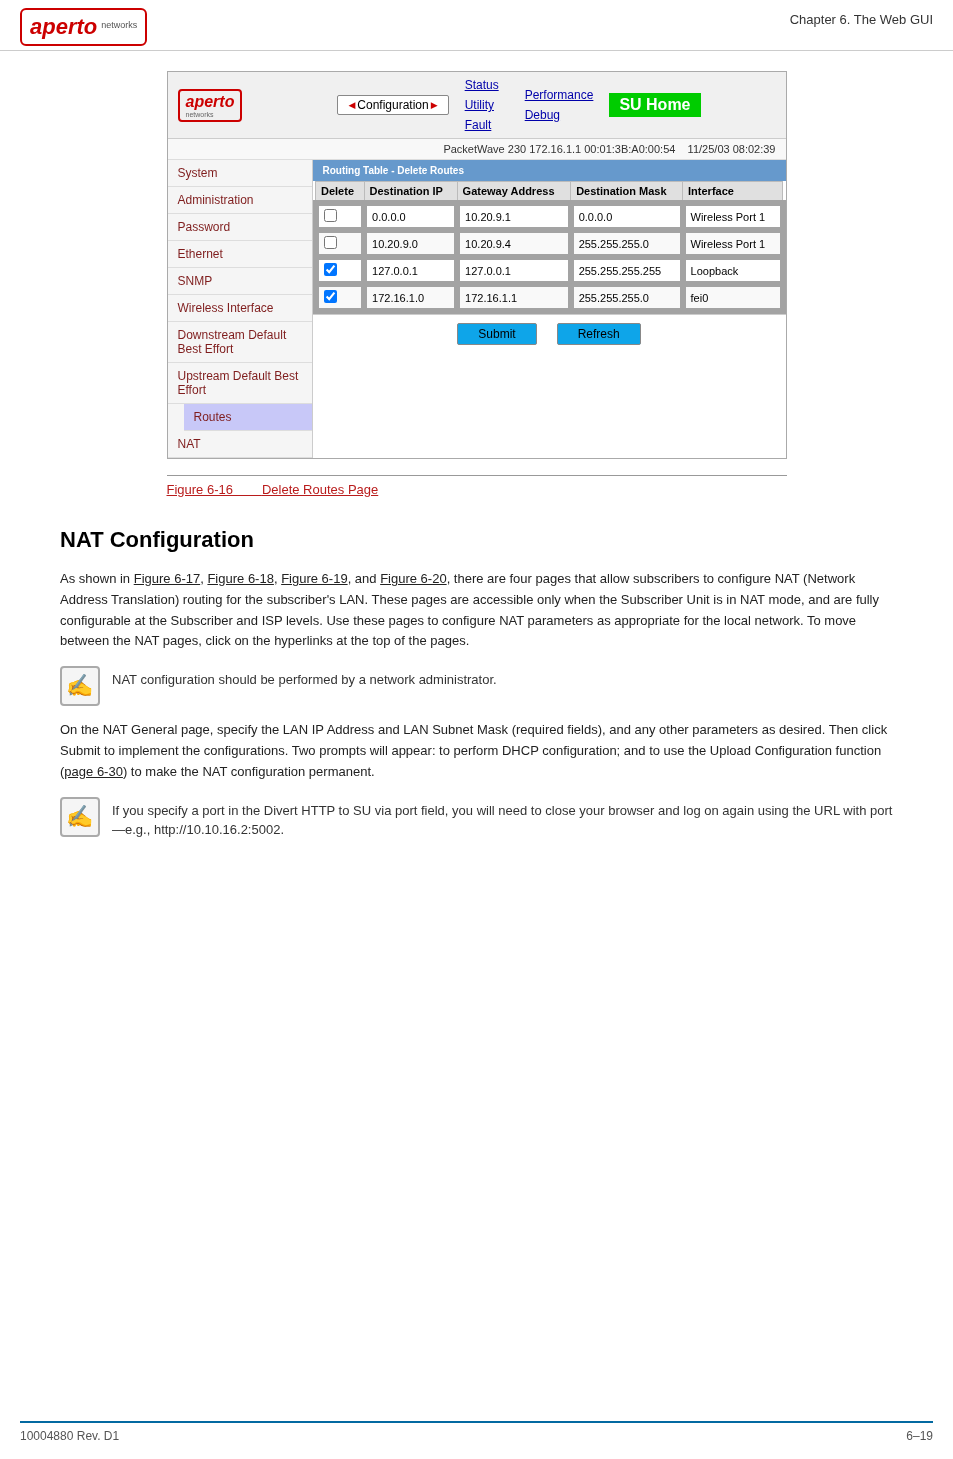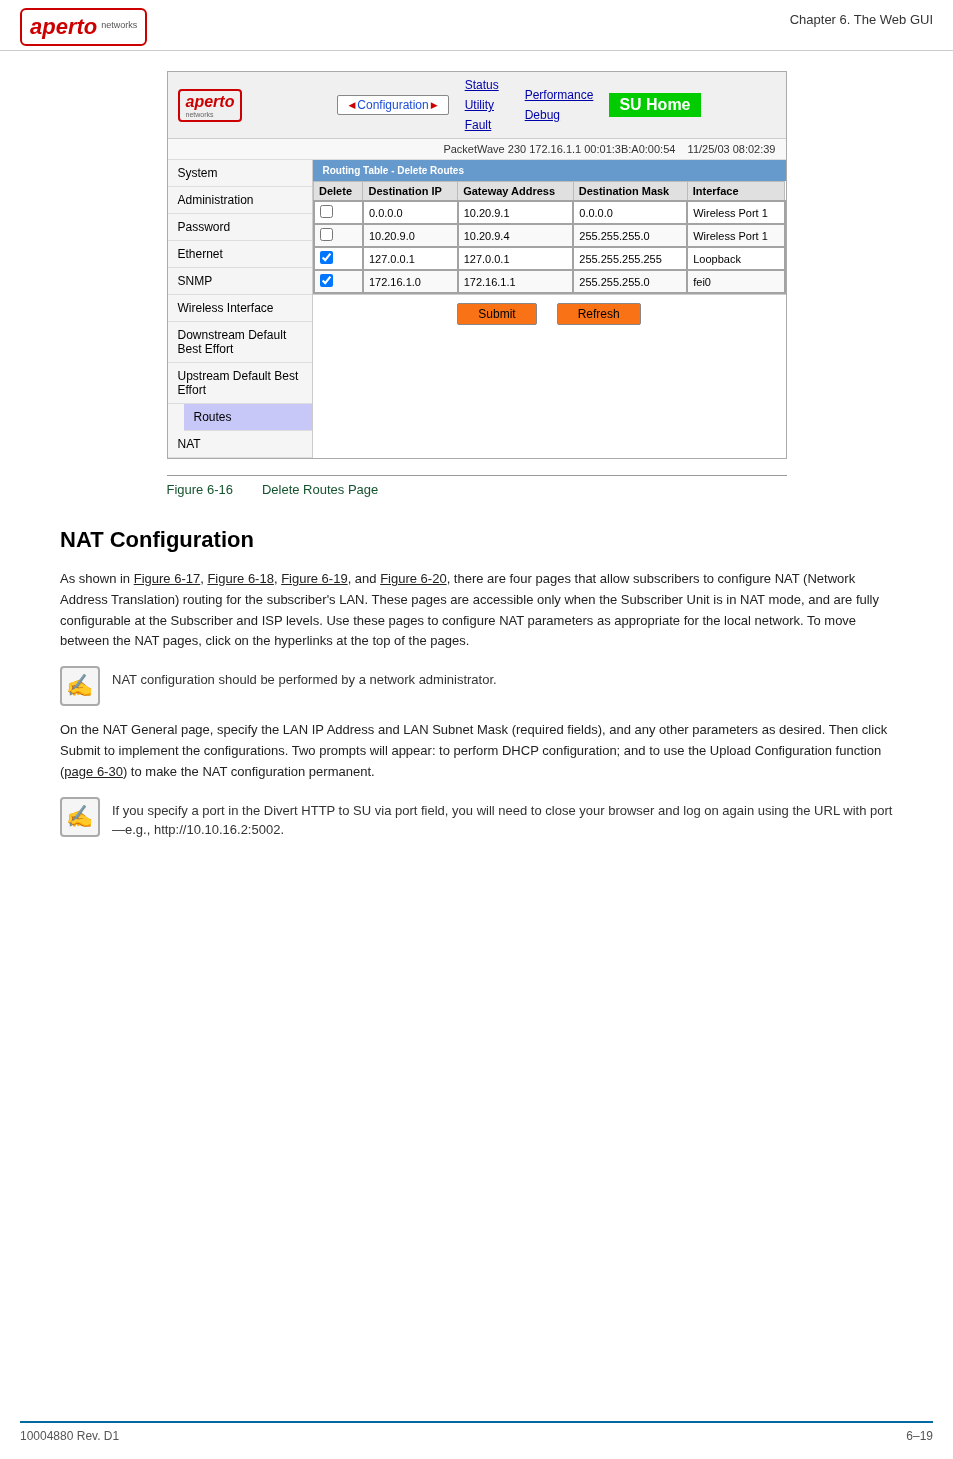--- a/index.html
+++ b/index.html
@@ -105,21 +105,21 @@
       font-size: 12px;
       cursor: pointer;
       color: #333;
       text-decoration: underline;
       color: #00a;
     }
     .nav-tab.active {
       background: #fff;
       border: 1px solid #888;
       border-radius: 2px;
-      color: #1d4ed8;
+      color: #000000;
       text-decoration: none;
       display: flex;
       align-items: center;
       gap: 2px;
     }
     .nav-tab.active::before {
       content: '◀';
       font-size: 9px;
       color: #c00;
     }
@@ -157,21 +157,21 @@
     .app-sidebar {
       width: 145px;
       border-right: 1px solid #ccc;
       background: #f5f5f5;
     }
     .sidebar-item {
       padding: 6px 10px;
       font-size: 12px;
       border-bottom: 1px solid #ddd;
       cursor: pointer;
-      color: #000000;
+      color: #7f1d1d;
     }
     .sidebar-item.selected {
       background: #c8c8f8;
       margin-left: 16px;
     }
 
     
     .app-main {
       flex: 1;
       padding: 0;
@@ -191,21 +191,21 @@
       font-size: 11px;
     }
     .routing-table th {
       background: #e0e0e0;
       border: 1px solid #bbb;
       padding: 3px 5px;
       text-align: left;
       font-weight: bold;
     }
     .routing-table td {
-      border: 2px solid #a3a3a3;
+      border: 6px solid #a3a3a3;
       padding: 3px 5px;
       text-align: left;
     }
     .routing-table tr:nth-child(even) {
       background: #f9f9f9;
     }
 
     
     .checkbox-cell {
       text-align: center;
@@ -214,35 +214,36 @@
     
     .action-buttons {
       display: flex;
       justify-content: center;
       gap: 20px;
       padding: 8px;
       border-top: 1px solid #ccc;
     }
     .action-btn {
       padding: 3px 20px;
-      background: #f97316;
+      background: #0ea5e9;
       border: 1px solid #888;
       border-radius: 2px;
       cursor: pointer;
       font-size: 12px;
     }
 
     
     .figure-caption {
       margin: 10px auto 30px auto;
       width: 620px;
       font-size: 13px;
-      color: #14532d;
+      color: #b91c1c;
       border-top: 1px solid #999;
       padding-top: 6px;
+      text-decoration: underline;
     }
 
     
     .section-heading {
       font-size: 22px;
       font-weight: bold;
       margin: 20px 0 16px 0;
       color: #000;
     }
 

